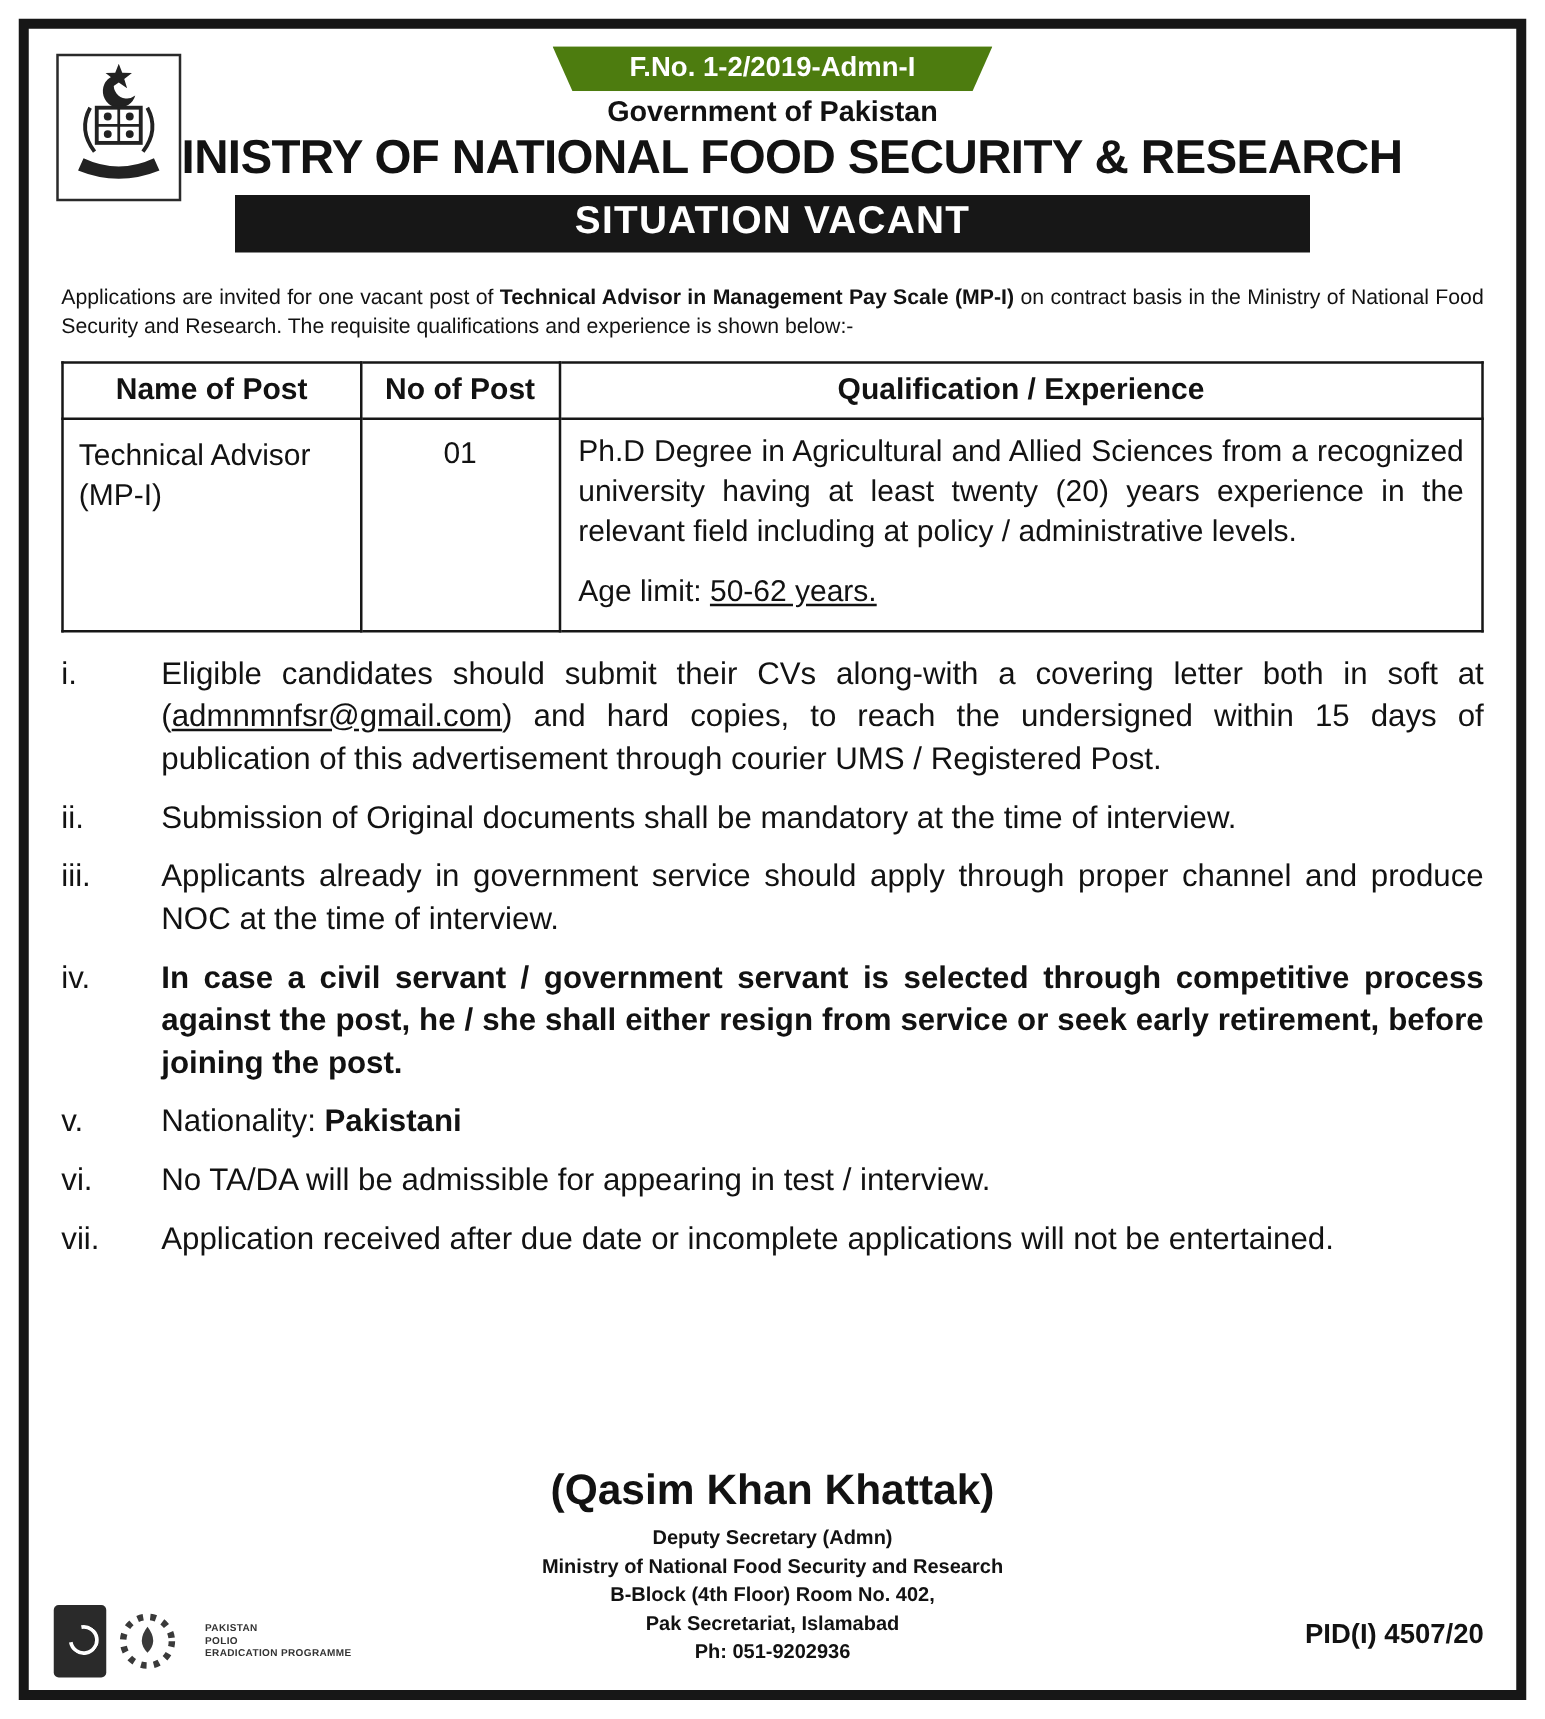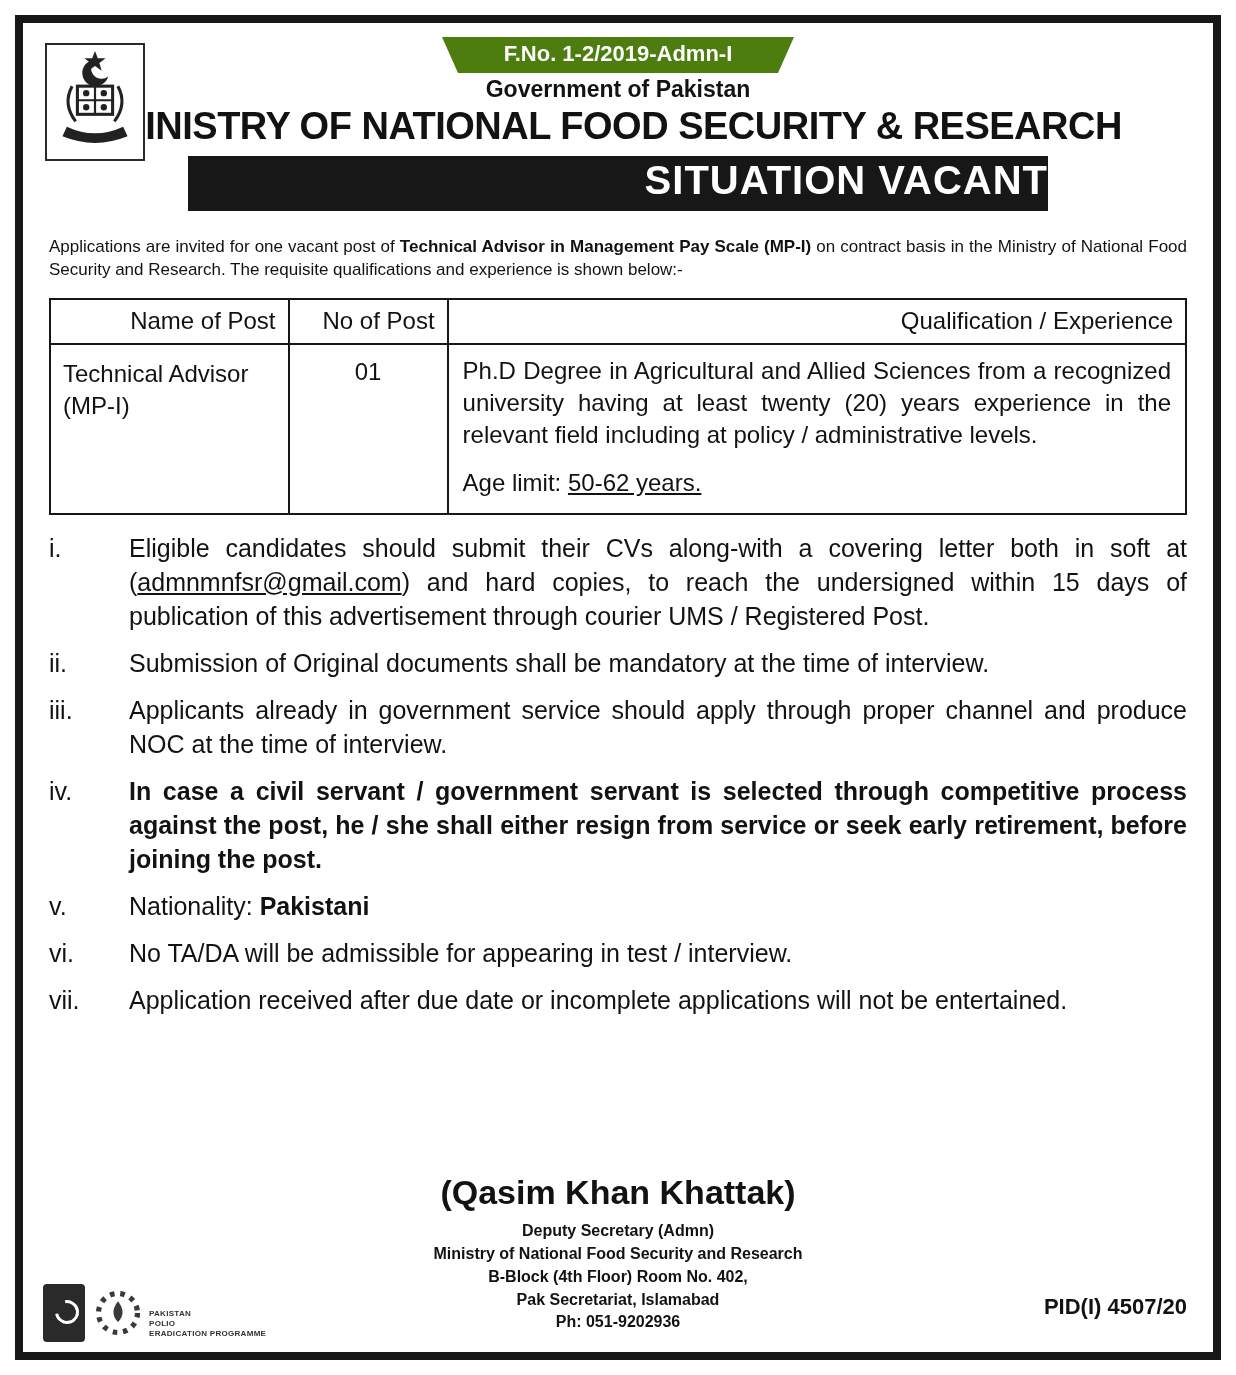--- a/index.html
+++ b/index.html
@@ -28,31 +28,31 @@
     padding:4px 0 6px 0;
     clip-path: polygon(0 0, 100% 0, calc(100% - 16px) 100%, 16px 100%);
   }
   .govt-line { text-align:center; font-weight:bold; font-size:23px; margin-top:3px; }
   .ministry-title {
     text-align:center; font-weight:bold; font-size:38px; letter-spacing:-0.5px;
     margin-top:2px; white-space:nowrap;
   }
   .vacant-bar {
     width:860px; margin:8px auto 0 auto; background:#171717; color:#fff;
-    font-weight:bold; font-size:40px; letter-spacing:1px;
-    text-align:right; padding:2px 0 8px 0;
+    font-weight:bold; font-size:31px; letter-spacing:1px;
+    text-align:center; padding:2px 0 8px 0;
   }
   
   .intro { margin-top:24px; font-size:17px; line-height:1.38; text-align:justify; }
   .bold { font-weight:bold; }
   .ul { text-decoration:underline; }
 
   table.vacancy { width:100%; margin-top:16px; border-collapse:collapse; }
   table.vacancy th, table.vacancy td { border:2.5px solid #171717; vertical-align:top; }
-  table.vacancy th { font-size:24px; font-weight:normal; text-align:right; padding:7px 12px 8px 12px; }
+  table.vacancy th { font-size:24px; font-weight:bold; text-align:center; padding:7px 12px 8px 12px; }
   th.c-count, td.c-count { text-align:center; }
   td.c-name { width:21%; font-size:24px; padding:13px 12px; line-height:1.35; }
   td.c-count { width:14%; font-size:24px; padding-top:13px; }
   td.c-qual { width:65%; font-size:24px; padding:10px 14px 14px 14px; line-height:1.33; }
   .qual-text { text-align:justify; }
   .age-line { margin-top:16px; }
 
   .req-list { margin-top:16px; }
   .req-item { display:flex; font-size:25px; line-height:1.36; margin-bottom:13px; }
   .req-num { flex:0 0 80px; }
@@ -62,21 +62,21 @@
   .signature { margin-top:auto; text-align:center; line-height:1.42; padding-bottom:6px; }
   .sig-name { font-size:34px; font-weight:bold; margin-bottom:4px; }
   .sig-line { font-size:16px; font-weight:bold; }
 
   
   .pid { position:absolute; right:26px; bottom:32px; font-size:22px; font-weight:bold; }
   .logos { position:absolute; left:20px; bottom:10px; display:flex; align-items:center; gap:7px; }
   .seal { width:42px; height:58px; background:#2a2a2a; border-radius:4px; position:relative; }
   .seal:after { content:""; position:absolute; left:12px; top:16px; width:18px; height:18px;
     border-radius:50%; border:3px solid #fff; border-left-color:transparent; transform:rotate(35deg); }
-  .polio { display:flex; align-items:flex-end; gap:5px; }
+  .polio { display:flex; align-items:center; gap:20px; }
   .polio svg { width:52px; height:52px; }
   .polio-text { font-size:8px; font-weight:bold; color:#333; line-height:1.25; letter-spacing:0.3px; }
 </style>
 </head>
 <body>
 
 <div class="ad-frame">
 
   <div class="header">
     <div class="emblem-box">

